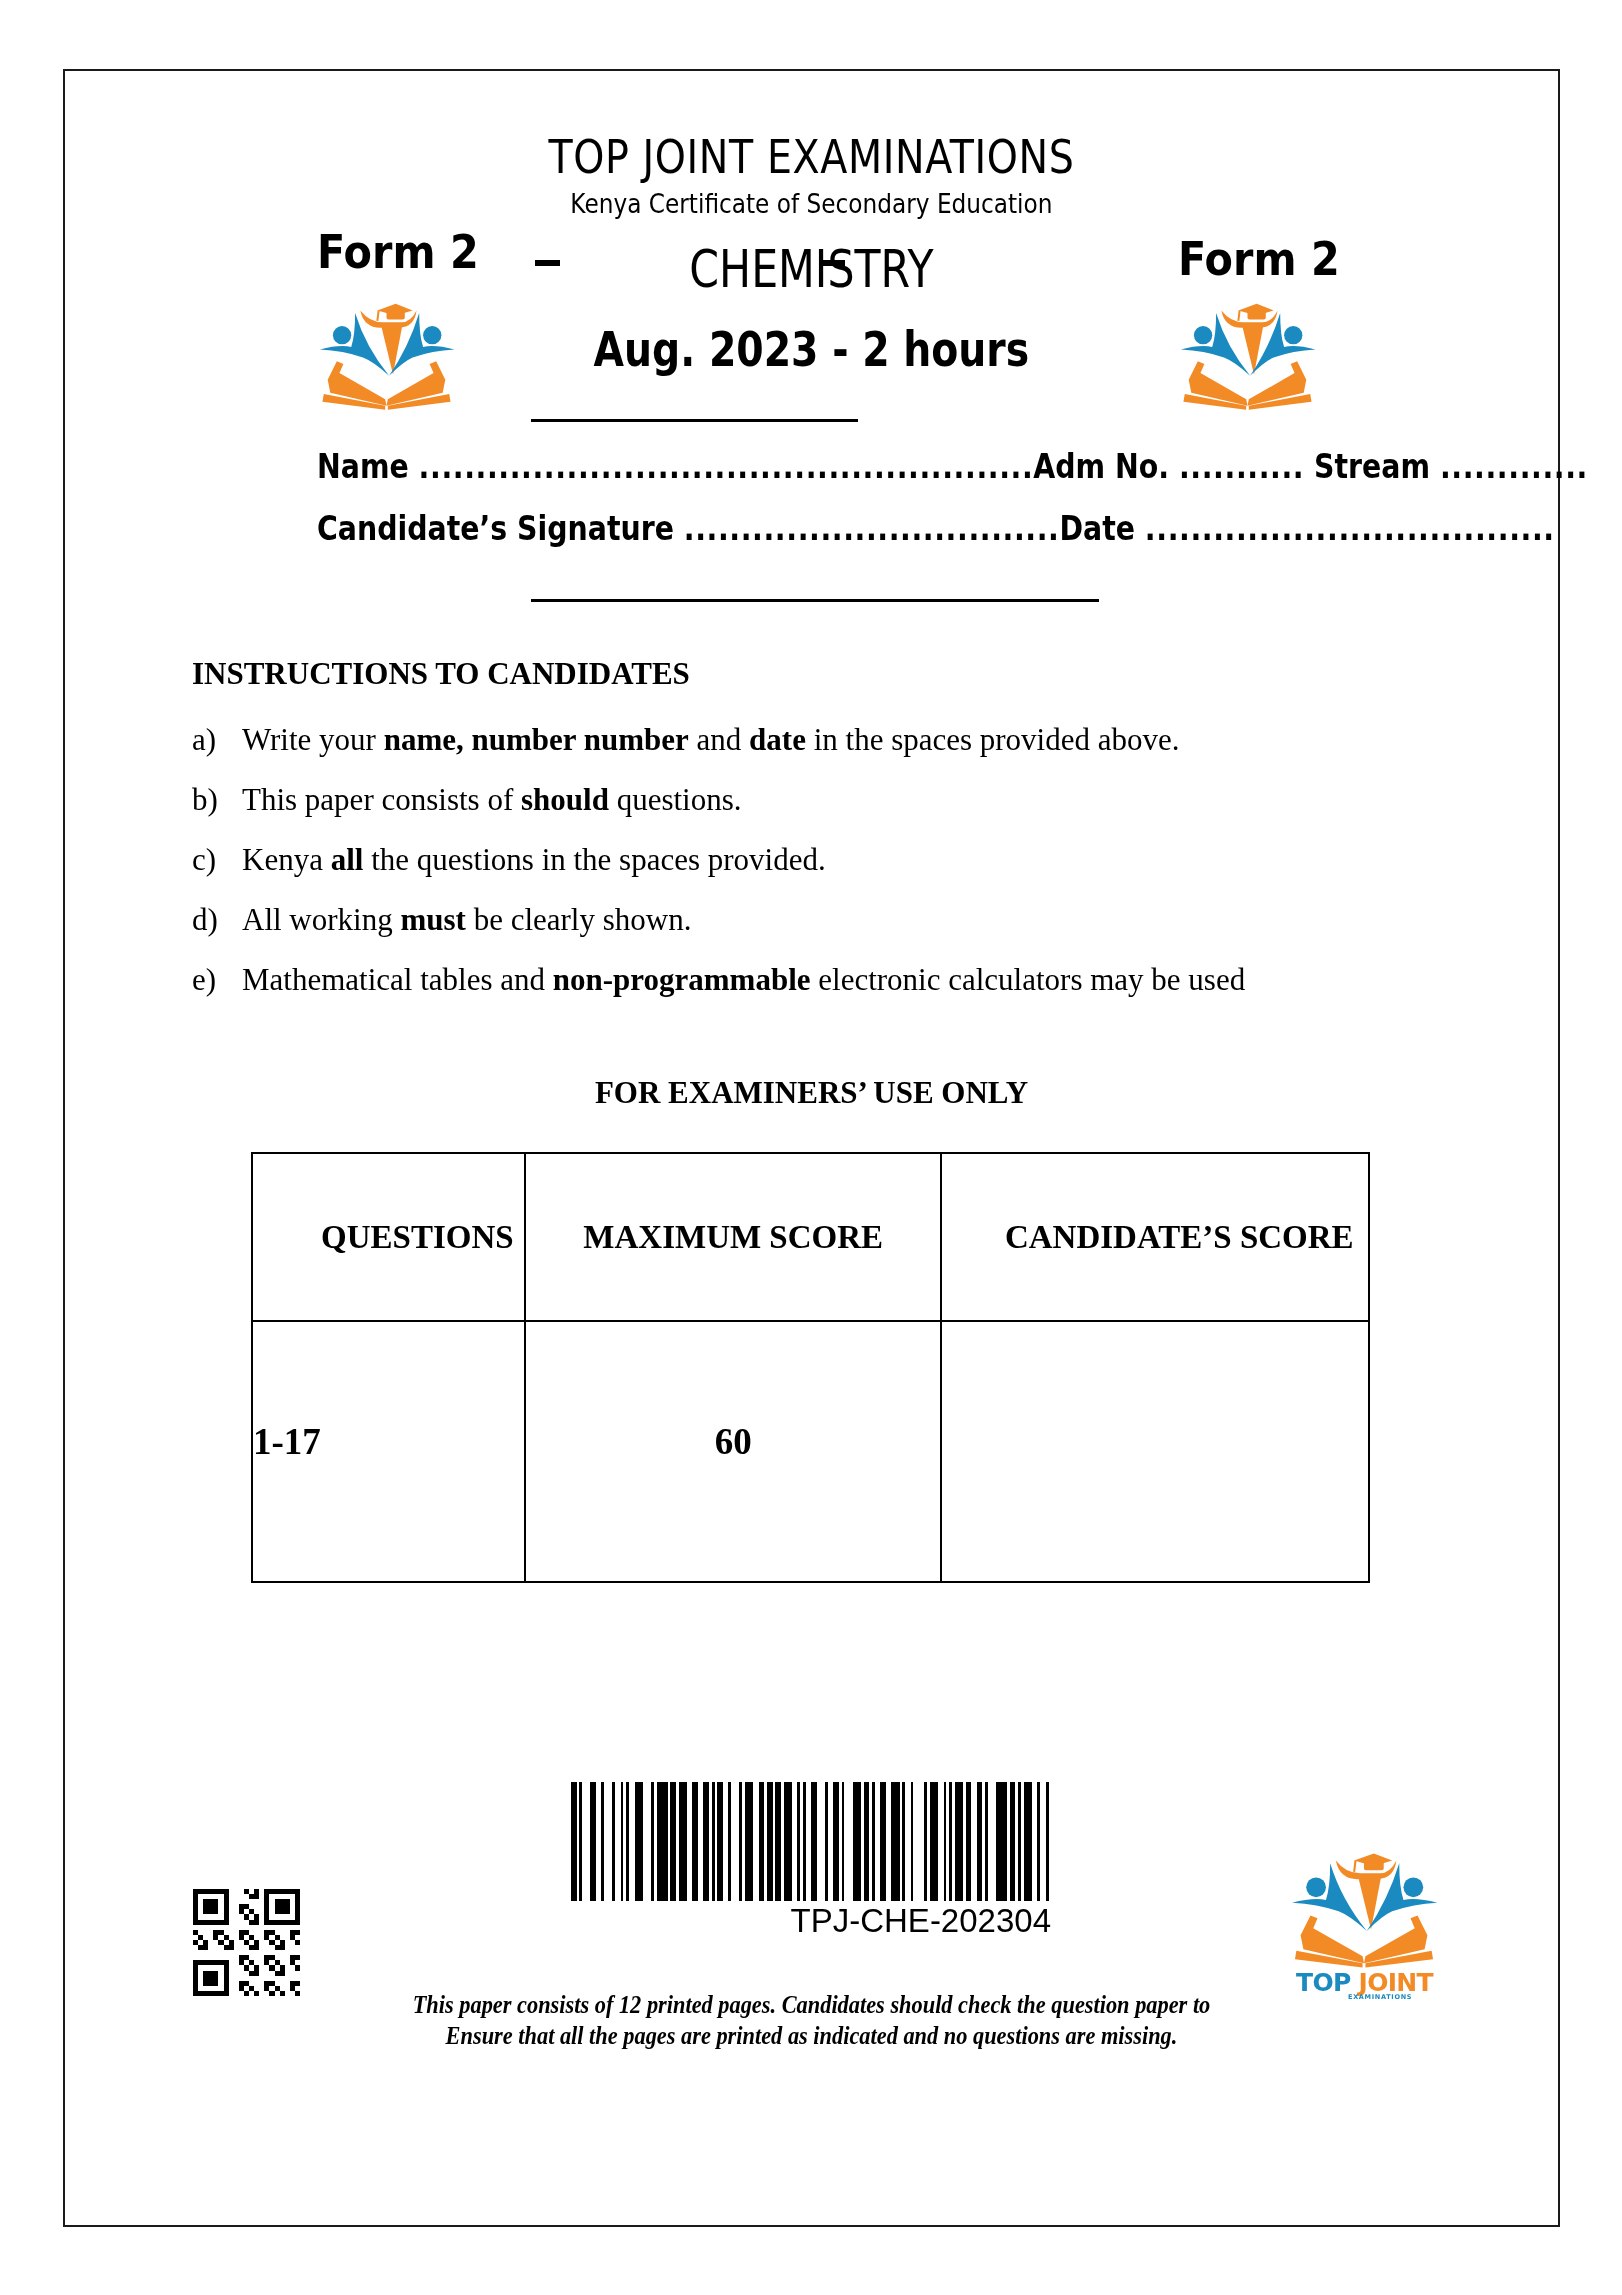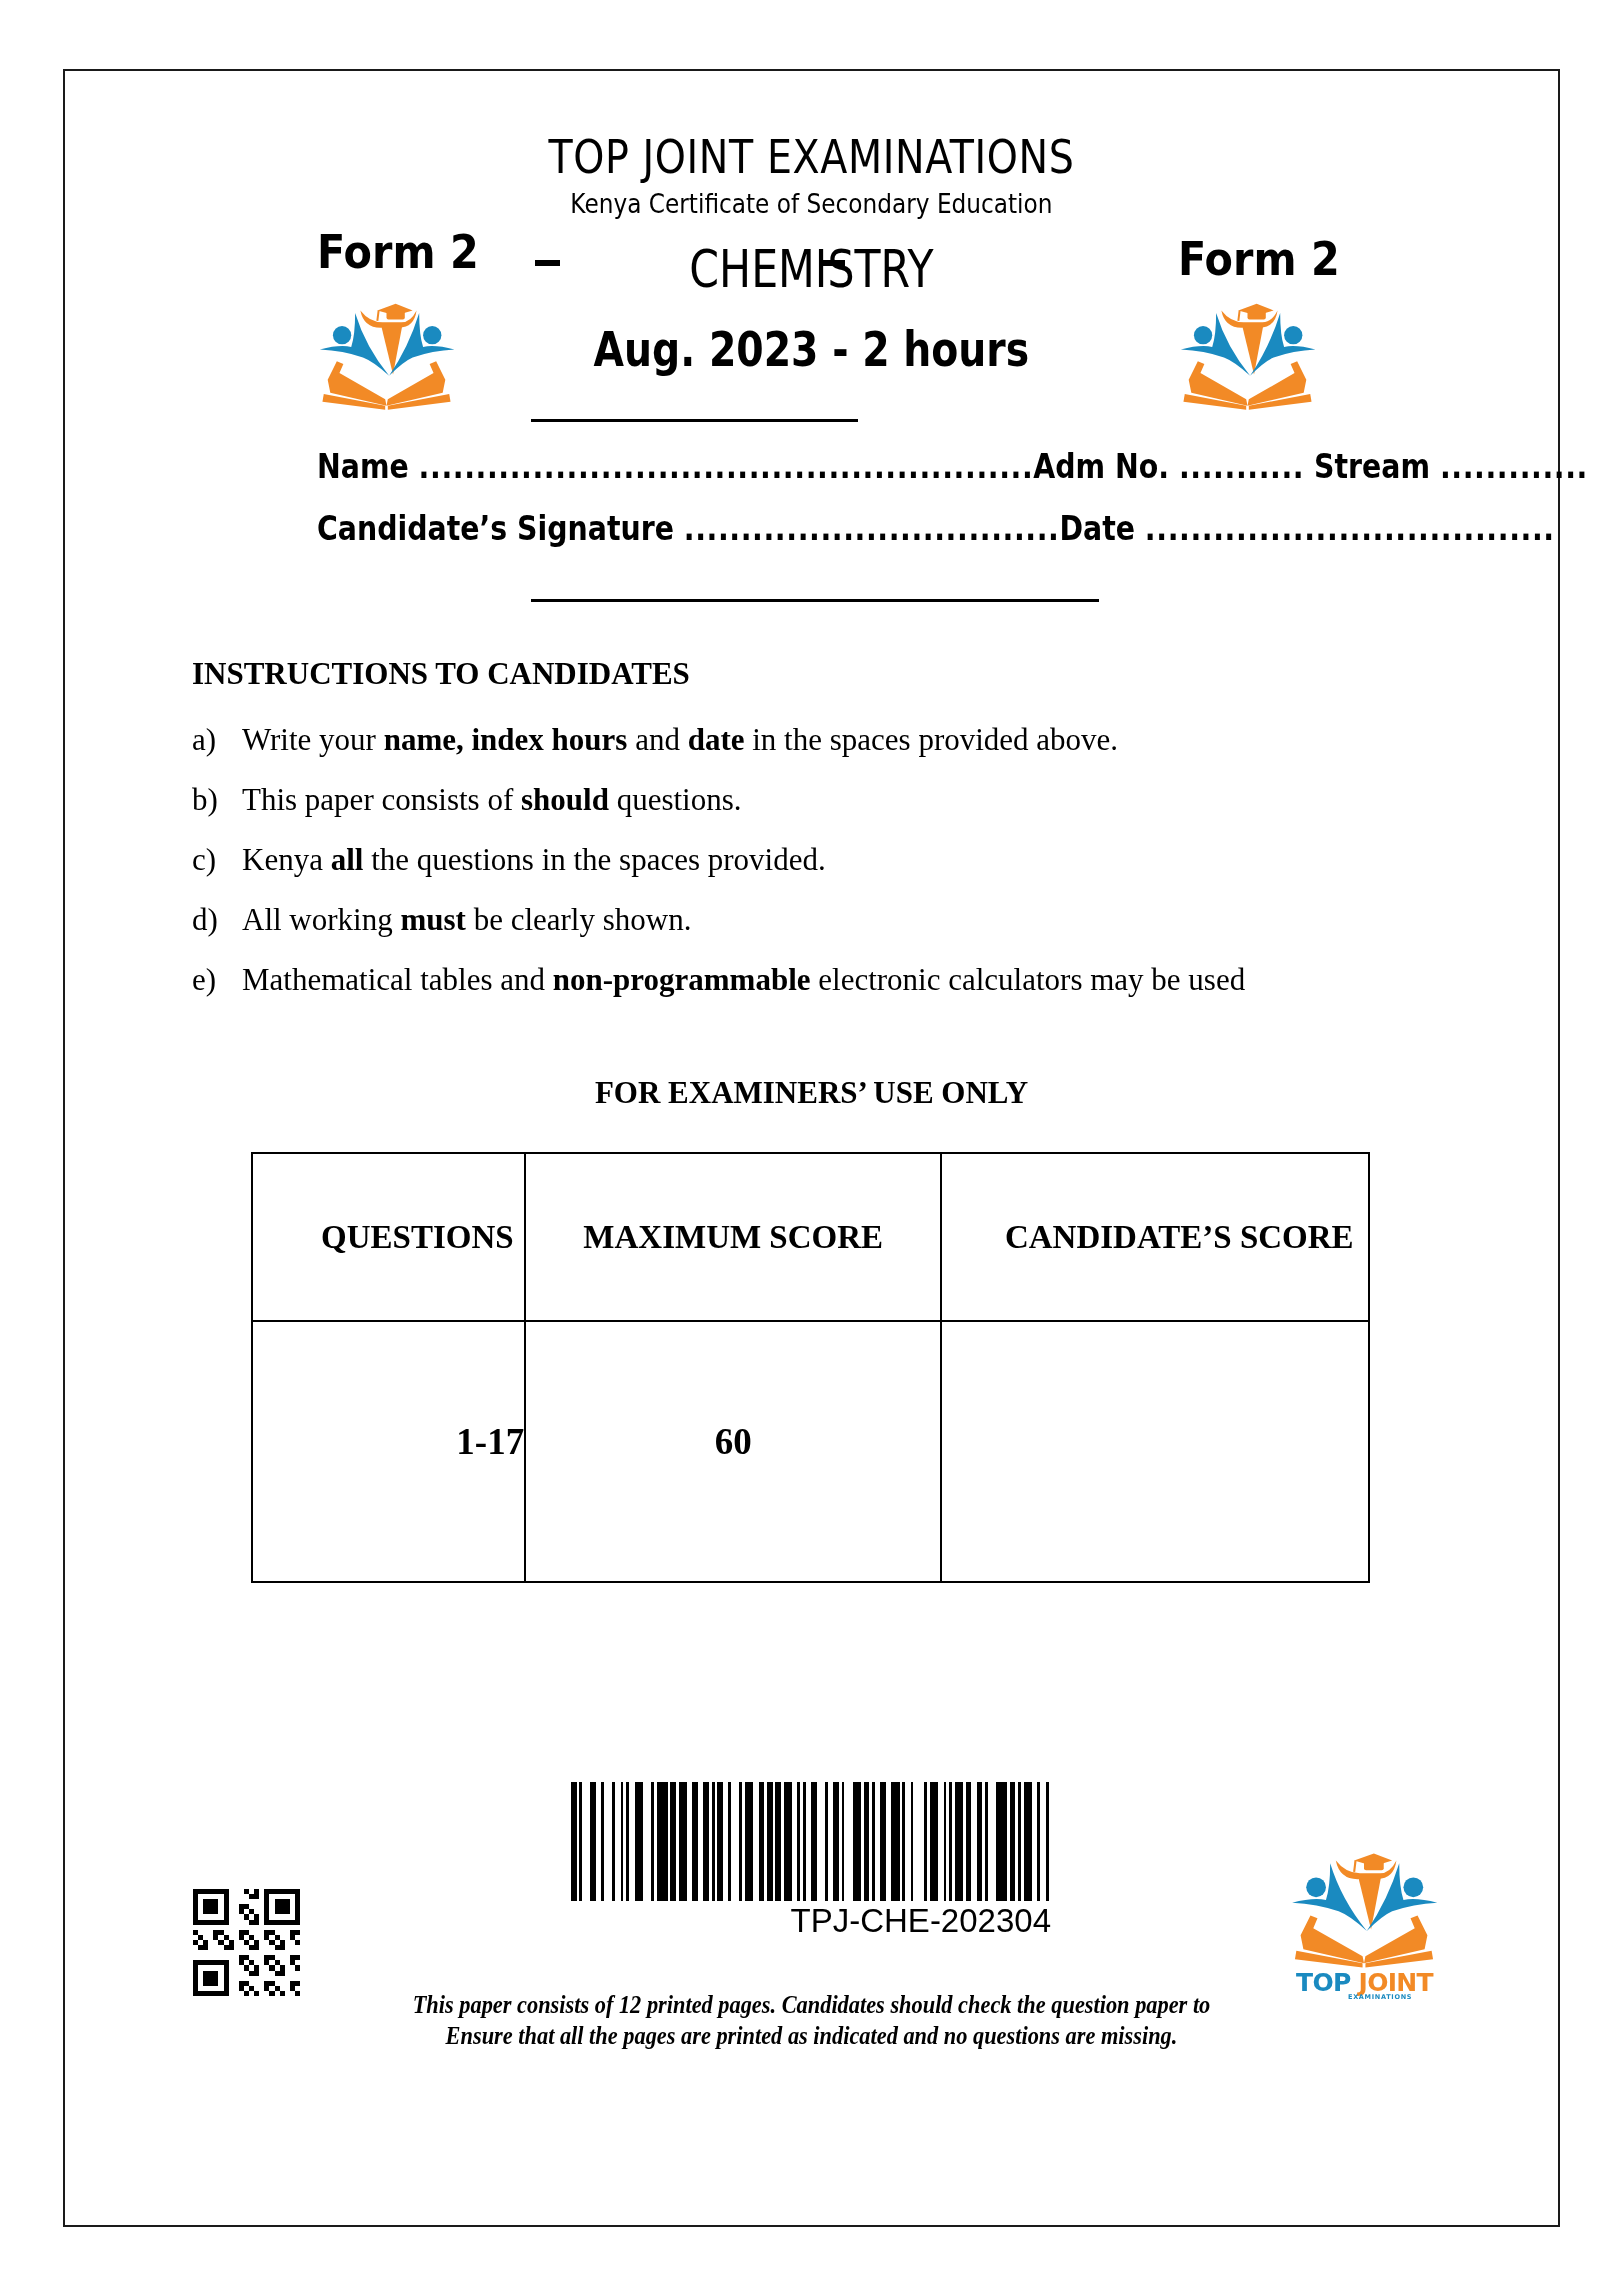--- a/index.html
+++ b/index.html
@@ -45,21 +45,21 @@
   .score-table { left: 251px; top: 1152px; width: 1119px; height: 431px; border-collapse: collapse; border-radius: 30px; }
   .score-table td { border: 2.6px solid #000; font-size: 33px; font-weight: bold; padding: 0; vertical-align: middle; }
   .score-table tr.head-row { height: 168px; }
   .score-table tr.body-row { height: 261px; }
   .col-q { width: 265px; }
   .col-m { width: 429px; }
   .col-c { width: 423px; }
   .th-q { text-align: right; padding-right: 10.5px !important; }
   .th-m { text-align: center; }
   .th-c { text-align: right; padding-right: 14.4px !important; }
-  .td-q { text-align: right; padding-bottom: 0px; font-family: Liberation Serif, serif; }
+  .td-q { text-align: left; padding-bottom: 0px; font-family: Liberation Serif, serif; }
   .td-m { text-align: center; }
   .body-row td { vertical-align: top; padding-top: 98px !important; font-size: 37px; }
 
   .barcode { left: 571px; top: 1782px; width: 480px; height: 119px; display: flex; }
   .barcode span { display: block; height: 100%; }
   .barcode-label { left: 571px; width: 480px; top: 1902px; text-align: right; font-family: "Liberation Sans", sans-serif; font-size: 33px; line-height: 37px; }
 
   .qr { left: 193px; top: 1889px; width: 107px; height: 107px; display: grid; grid-template-columns: repeat(21, 1fr); grid-template-rows: repeat(21, 1fr); }
   .qr i { display: block; }
   .qr i.on { background: #000; }
@@ -138,21 +138,21 @@
   <span class="field"><span>Candidate’s Signature</span> <span class="dots">.................................</span></span>
   <span class="field"><span>Date</span> <span class="dots">....................................</span></span>
 </div>
 
 <div class="abs rule rule-bottom"></div>
 
 <div class="abs instr-head serif">INSTRUCTIONS TO CANDIDATES</div>
 <div class="abs instr-list serif" id="instr-list">
     <div class="instr-item">
       <span class="instr-marker">a)</span>
-      <span class="instr-text"><span>Write your </span><b>name</b><b>, </b><b>index hours</b><span> and </span><b>date</b><span> in the spaces provided above.</span></span>
+      <span class="instr-text"><span>Write your </span><b>name</b><b>, </b><b>number number</b><span> and </span><b>date</b><span> in the spaces provided above.</span></span>
     </div>
     <div class="instr-item">
       <span class="instr-marker">b)</span>
       <span class="instr-text"><span>This paper consists of </span><b>should</b><span> questions.</span></span>
     </div>
     <div class="instr-item">
       <span class="instr-marker">c)</span>
       <span class="instr-text"><span>Kenya </span><b>all</b><span> the questions in the spaces provided.</span></span>
     </div>
     <div class="instr-item">

